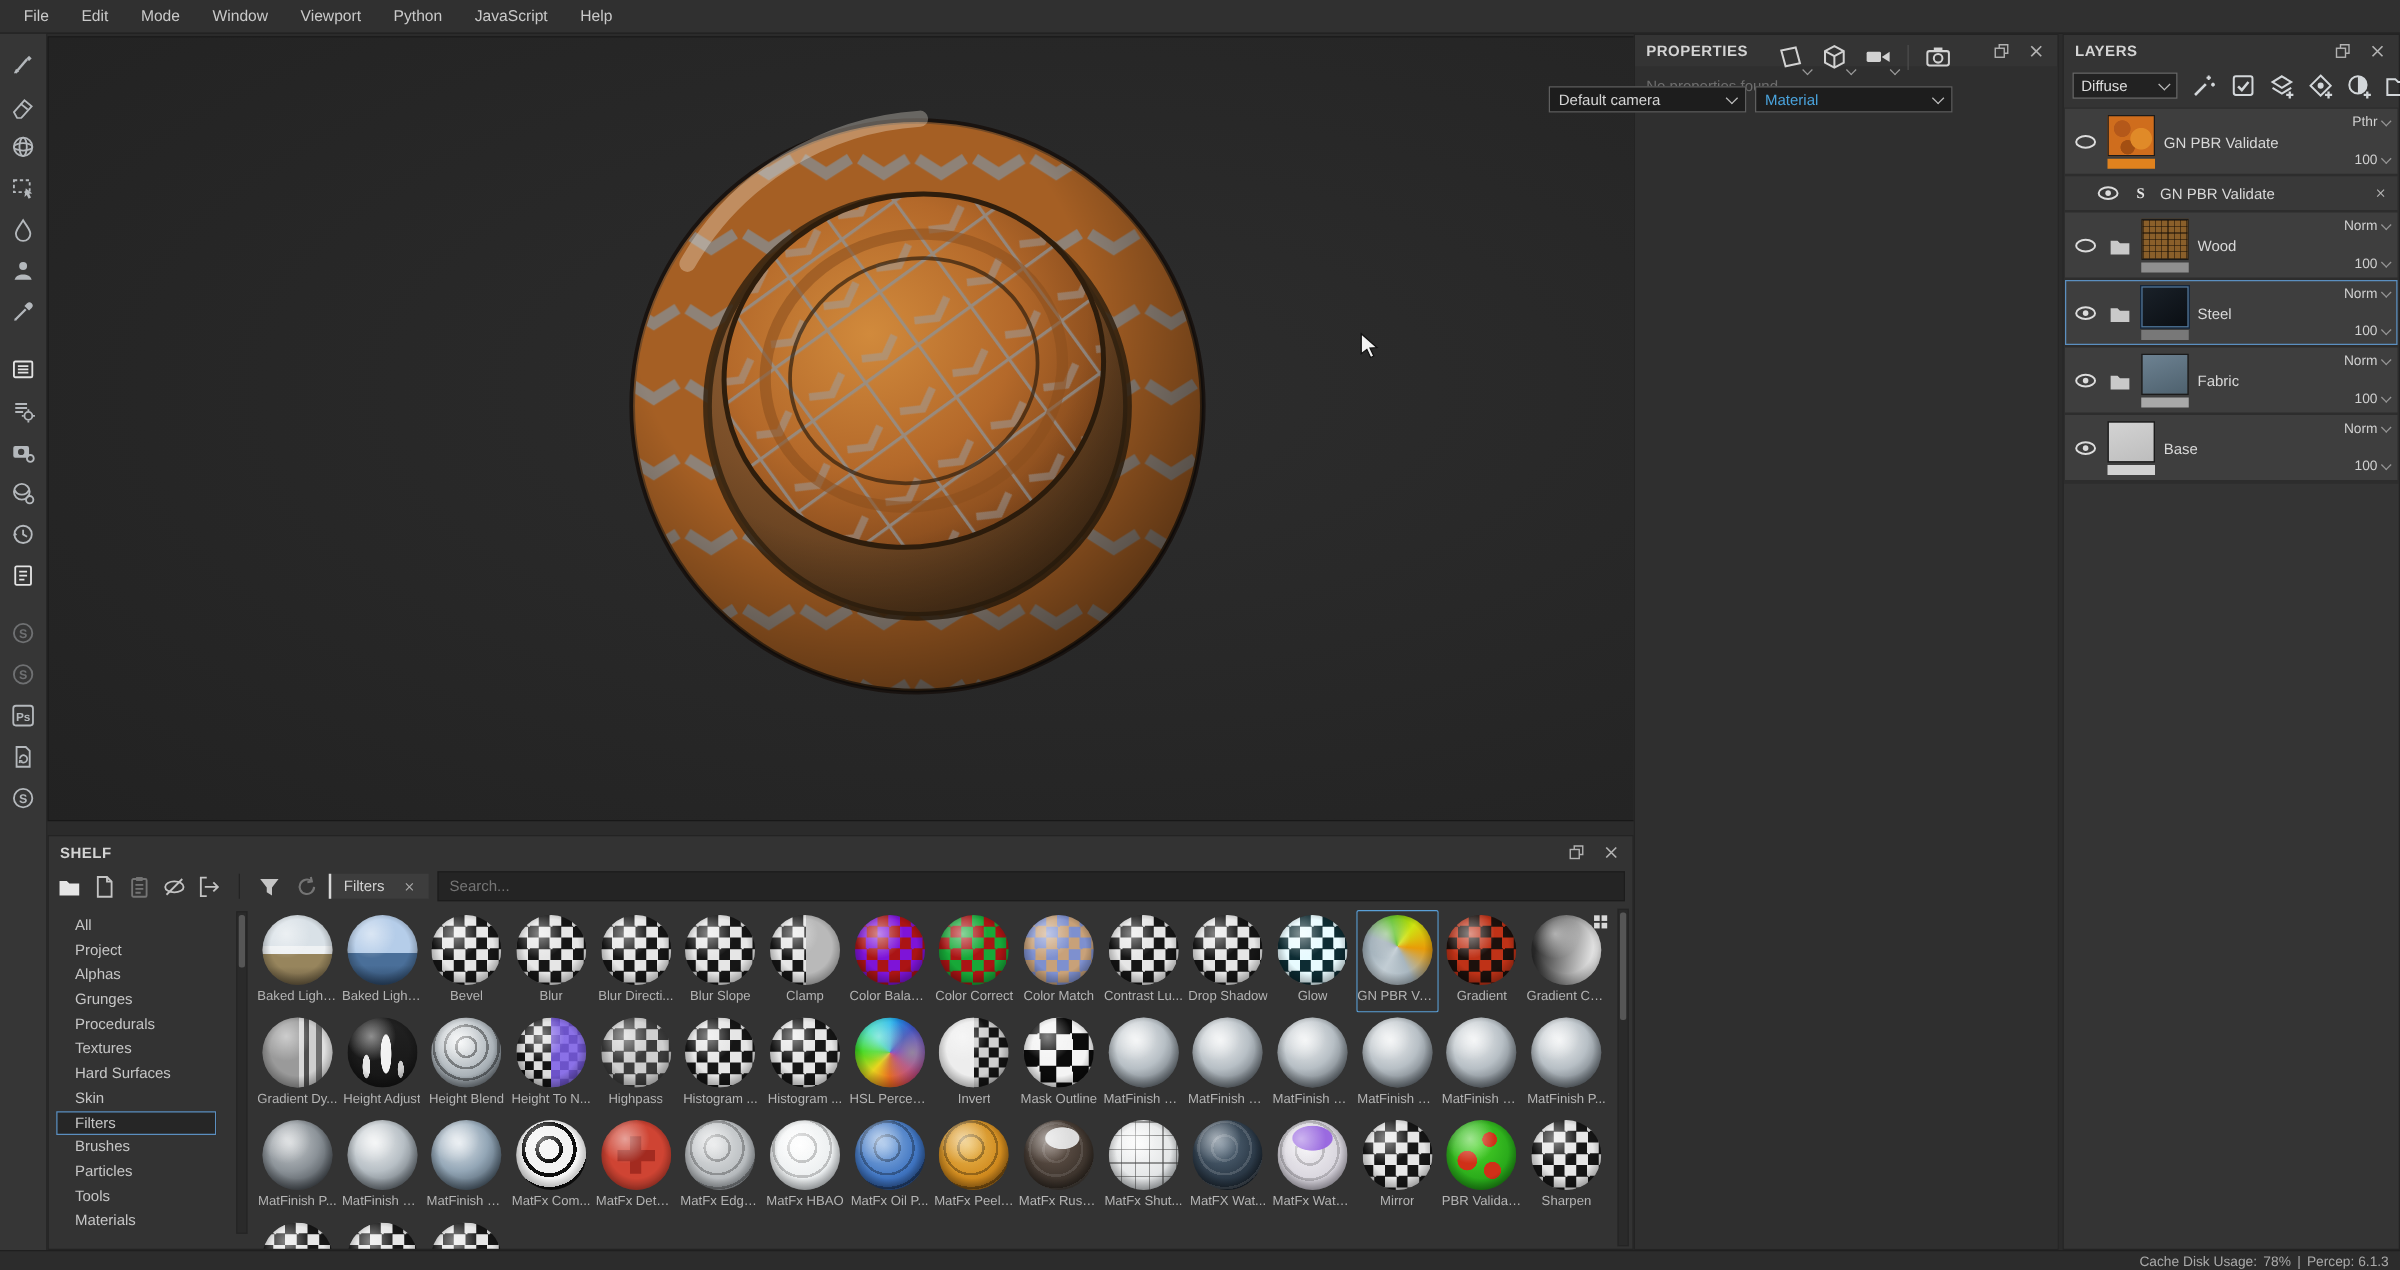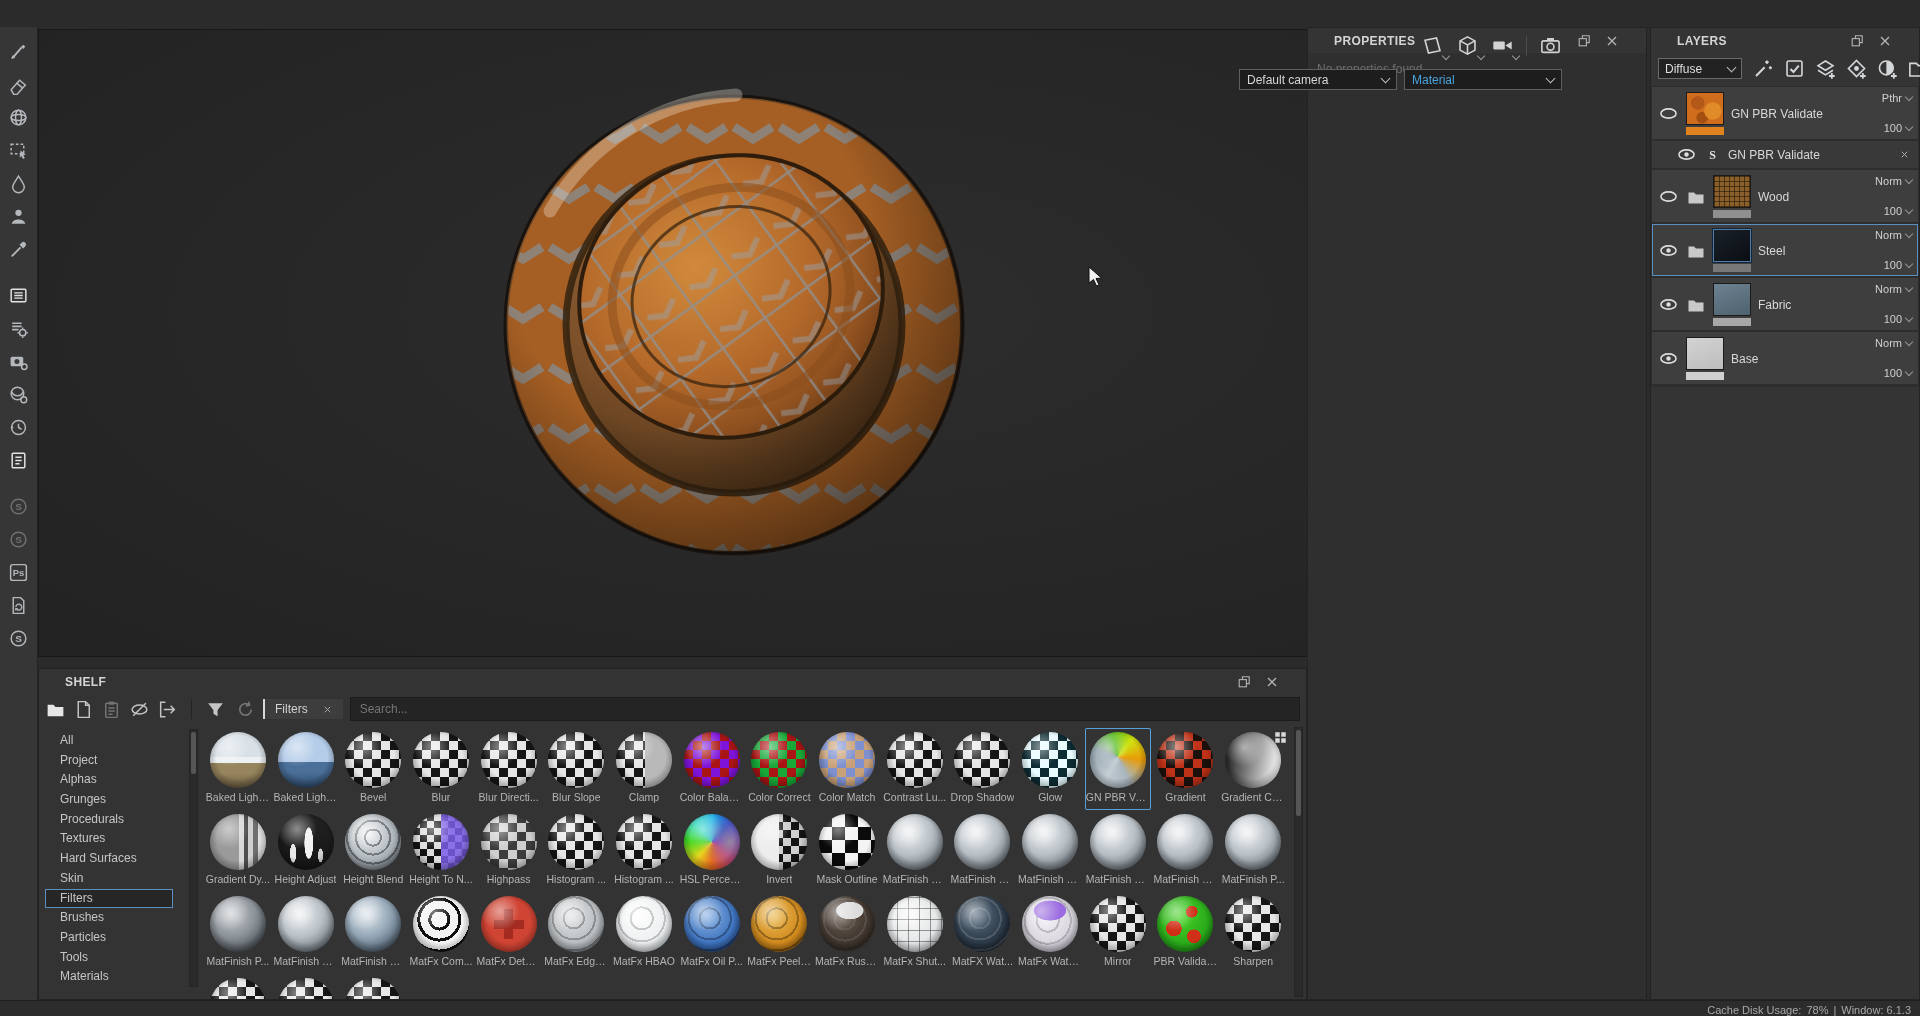--- a/index.html
+++ b/index.html
@@ -29,21 +29,21 @@
   #vp-selects{position:absolute;top:39px;right:10px;display:flex;gap:7px;z-index:5}
   .select{width:158px;height:21px;background:#1d1d1d;border:1px solid #5f5f5f;display:flex;align-items:center;
           justify-content:space-between;padding:0 7px;font-size:12px;color:#d6d6d6;box-sizing:border-box}
   .select .chev{width:6px;height:6px;border-right:1.5px solid #bdbdbd;border-bottom:1.5px solid #bdbdbd;
                 transform:rotate(45deg);margin-top:-3px;flex:none}
   #shader-select .val{color:#4aa3dc}
   #gizmo{position:absolute;right:46px;bottom:14px}
   #vp-cursor{position:absolute;left:1048px;top:236px;z-index:6}
   
   #shelf{position:absolute;left:38px;top:668px;width:1269px;height:332px;background:#333;border:1px solid #232323;box-sizing:border-box}
-  .panel-header{height:25px;display:flex;align-items:center;padding:0 26px;font-size:12px;font-weight:bold;
+  .panel-header{height:25px;display:flex;align-items:center;padding:0 9px;font-size:12px;font-weight:bold;
                 letter-spacing:.4px;color:#d4d4d4}
   .ph-spacer{flex:1}
   .ph-icon{width:16px;height:16px;color:#b2b2b2;margin-left:12px}
   #shelf-toolbar{display:flex;align-items:center;height:30px;padding:0 6px;gap:7px}
   .sh-icon{width:21px;height:21px;color:#c4c4c4;flex:none}
   .sh-icon.bright{color:#e6e6e6}
   .sh-sep{width:1px;height:20px;background:#232323;margin:0 6px;flex:none}
   .tab-chip{display:flex;align-items:center;gap:14px;background:#3d3d3d;border-left:2px solid #d8d8d8;
             padding:3px 10px;font-size:12px;color:#d2d2d2;flex:none}
   .tab-x{width:11px;height:11px;color:#ababab}
@@ -138,20 +138,30 @@
   
   #statusbar{position:absolute;left:0;top:1000px;width:100%;height:16px;background:#2c2c2c;border-top:1px solid #1f1f1f;
              display:flex;justify-content:flex-end;align-items:flex-end;gap:5px;padding-right:9px;box-sizing:border-box;
              font-size:11px;color:#a9a9a9}
 </style>
 </head>
 <body>
 
 <div id="app">
 
+  <div id="menubar">
+      <div class="menu-item">File</div>
+      <div class="menu-item">Edit</div>
+      <div class="menu-item">Mode</div>
+      <div class="menu-item">Window</div>
+      <div class="menu-item">Viewport</div>
+      <div class="menu-item">Python</div>
+      <div class="menu-item">JavaScript</div>
+      <div class="menu-item">Help</div>
+    </div>
 
   <div id="left-toolbar">
       <span class="icon ltb-icon">
         <svg viewBox="0 0 20 20">
           <path d="M4 16.5 L13 6" stroke="currentColor" stroke-width="1.8" fill="none"></path>
           <path d="M3 17 l1.6-3.6 2.4 2.2 z" fill="currentColor"></path>
           <path d="M12.5 5.5 l2-2 2 2 -2 2 z" fill="currentColor"></path>
         </svg>
       </span>
       <span class="icon ltb-icon">
@@ -894,16 +904,16 @@
             </div>
           </div>
         </div>
       </div>
   </div>
 
   <div id="statusbar">
     <span>Cache Disk Usage:</span>
     <span>78%</span>
     <span>|</span>
-    <span>Window: 6.1.3</span>
+    <span>Percep: 6.1.3</span>
   </div>
 
 </div>
 
 </body></html>

